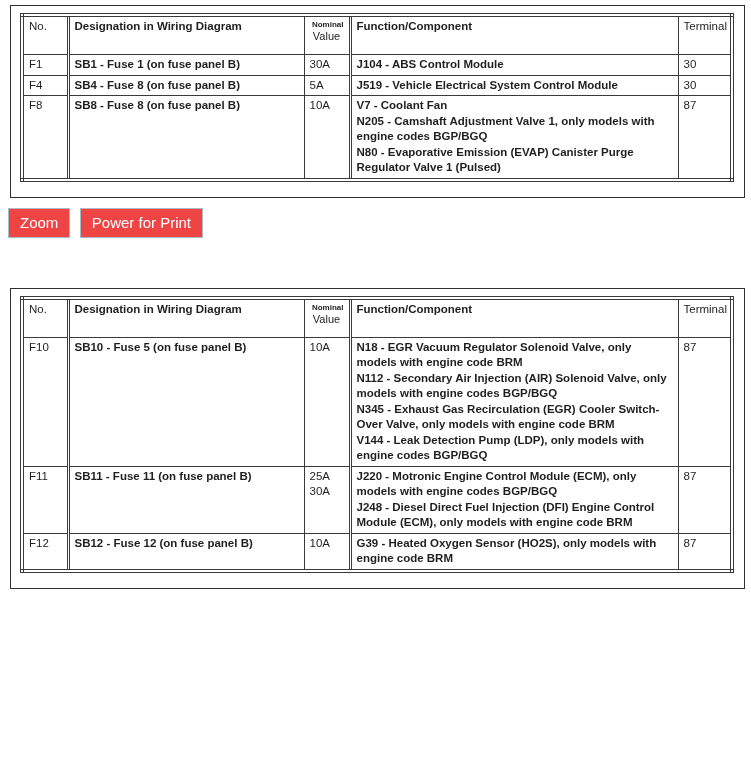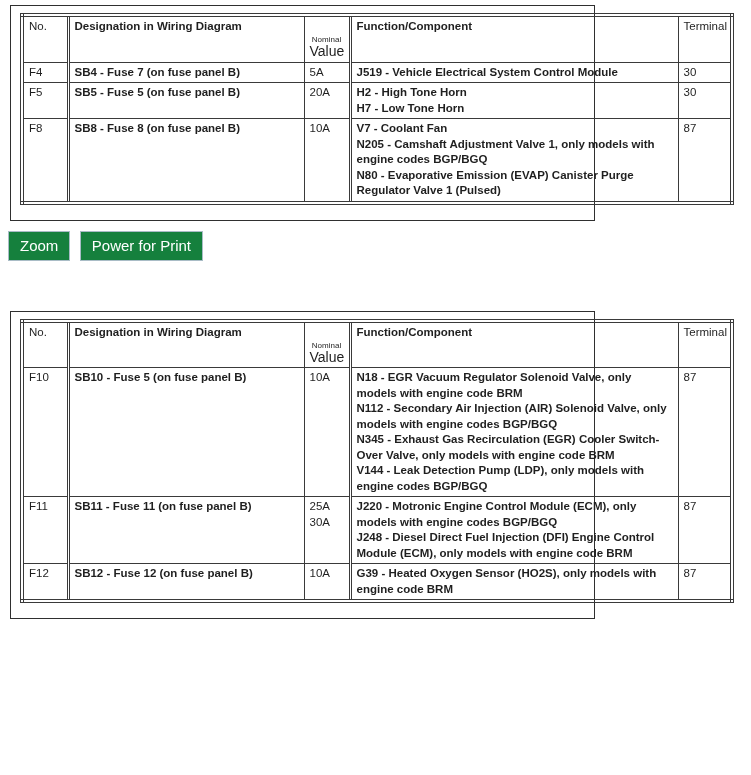--- a/index.html
+++ b/index.html
@@ -4,21 +4,21 @@
 <style>
   html,body{margin:0;padding:0;}
   body{
     width:751px;height:775px;overflow:hidden;background:#ffffff;
     font-family:"Liberation Sans","DejaVu Sans",sans-serif;
     color:#1f1f1f;
   }
   .frame{
     box-sizing:border-box;
     margin-left:10px;
-    width:585px;
+    width:735px;
     border:1px solid #2f2f2f;
     padding:7px 0 15px 9px;
     background:#fff;
   }
   .frame1{margin-top:5px;}
   .frame2{margin-top:51px;}
   table.fuse{
     table-layout:fixed;
     width:710px;
     border-collapse:collapse;
@@ -37,27 +37,27 @@
     vertical-align:top;
     font-weight:normal;
     text-align:left;
     overflow:hidden;
   }
   
   table.fuse th.dbl, table.fuse td.dbl{border-left:3px double #3a3a3a;font-weight:bold;}
   table.fuse th{height:33px;}
   td.c-center, th.c-center{text-align:center;}
   td.pre{white-space:pre-line;}
-  .nominal-small{display:block;font-size:8px;line-height:9px;text-align:center;margin-top:16px;}
-  .nominal-value{display:block;font-size:14px;text-align:center;}
+  .nominal-small{display:block;font-size:8px;line-height:9px;text-align:right;margin-top:1px;font-weight:bold;}
+  .nominal-value{display:block;font-size:11px;text-align:center;}
   .btn-row{margin:10px 0 0 8px;height:29px;}
   .btn{
     display:inline-block;
     box-sizing:border-box;
-    background:#15803d;
+    background:#ef4444;
     color:#ffffff;
     font-size:15px;
     line-height:21px;
     padding:3px 11px 4px 11px;
     margin-right:5px;
     border:1px solid #a9bcc6;
     cursor:pointer;
     vertical-align:top;
   }
 </style>
@@ -80,32 +80,31 @@
         <th>
           <span class="nominal-small">Nominal</span>
           <span class="nominal-value">Value</span>
         </th>
         <th class="dbl">Function/Component</th>
         <th>Terminal</th>
       </tr>
     </thead>
     <tbody>
       <tr>
-        <td class="c-center">F4</td>
-        <td class="dbl">SB4 - Fuse 7 (on fuse panel B)</td>
-        <td class="c-center pre">5A</td>
-        <td class="dbl pre">J519 - Vehicle Electrical System Control Module</td>
+        <td class="c-center">F1</td>
+        <td class="dbl">SB1 - Fuse 1 (on fuse panel B)</td>
+        <td class="c-center pre">30A</td>
+        <td class="dbl pre">J104 - ABS Control Module</td>
         <td class="c-center">30</td>
       </tr>
       <tr>
-        <td class="c-center">F5</td>
-        <td class="dbl">SB5 - Fuse 5 (on fuse panel B)</td>
-        <td class="c-center pre">20A</td>
-        <td class="dbl pre">H2 - High Tone Horn
-H7 - Low Tone Horn</td>
+        <td class="c-center">F4</td>
+        <td class="dbl">SB4 - Fuse 8 (on fuse panel B)</td>
+        <td class="c-center pre">5A</td>
+        <td class="dbl pre">J519 - Vehicle Electrical System Control Module</td>
         <td class="c-center">30</td>
       </tr>
       <tr>
         <td class="c-center">F8</td>
         <td class="dbl">SB8 - Fuse 8 (on fuse panel B)</td>
         <td class="c-center pre">10A</td>
         <td class="dbl pre">V7 - Coolant Fan
 N205 - Camshaft Adjustment Valve 1, only models with engine codes BGP/BGQ
 N80 - Evaporative Emission (EVAP) Canister Purge Regulator Valve 1 (Pulsed)</td>
         <td class="c-center">87</td>

